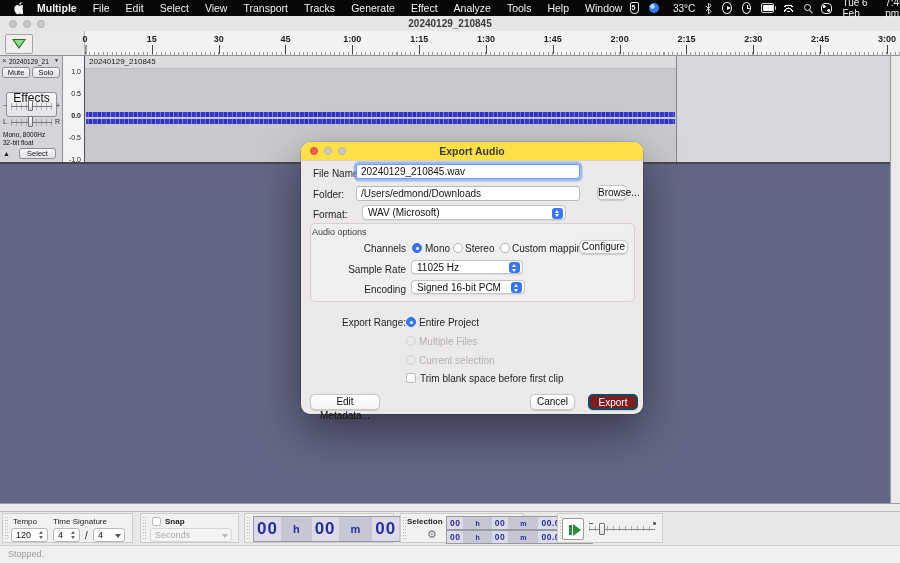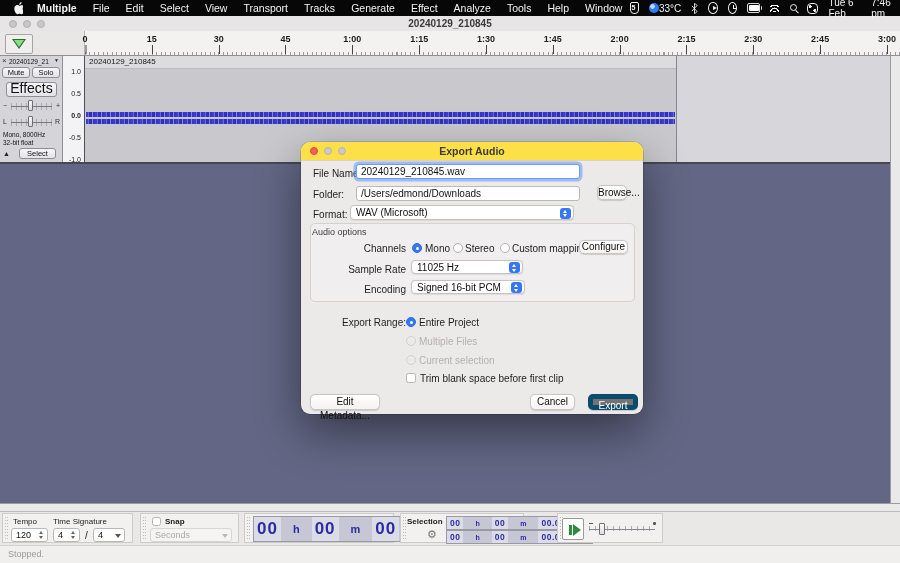--- a/index.html
+++ b/index.html
@@ -4,21 +4,21 @@
 <style>
   html,body{margin:0;padding:0;background:#222;}
   .screen{position:relative;width:900px;height:563px;background:#636785;font-family:"Liberation Sans",sans-serif;overflow:hidden;-webkit-font-smoothing:antialiased;}
   
   .menubar{position:absolute;top:0;left:0;right:0;height:16px;background:#070707;color:#f2f2f2;display:flex;align-items:center;font-size:10.5px;padding:0 8px;box-sizing:border-box;z-index:40;}
   .apple-icon{display:flex;align-items:center;margin:0 6px 0 4px;}
   .menu-items{display:flex;align-items:center;}
   .menu-item{padding:0 8px;white-space:nowrap;cursor:default;}
   span.menu-item:first-of-type{font-weight:700;}
   .menu-status{margin-left:auto;display:flex;align-items:center;gap:10px;font-size:10px;}
-  .st{display:inline-flex;align-items:center;gap:0;}
+  .st{display:inline-flex;align-items:center;gap:14px;}
   .shield{width:9px;height:10px;border:1px solid #eee;border-radius:2px 2px 4px 4px;font-size:7px;line-height:10px;text-align:center;font-weight:700;}
   .weather-dot{width:10px;height:10px;border-radius:50%;background:radial-gradient(circle at 35% 35%,#bcd8ff 0 2px,#2f7cf6 2.5px);}
   .play-circle{width:10px;height:10px;border:1px solid #eee;border-radius:50%;position:relative;}
   .play-circle::after{content:"";position:absolute;left:3.5px;top:2.5px;border-left:4px solid #eee;border-top:2.5px solid transparent;border-bottom:2.5px solid transparent;}
   .clock-ic{width:10px;height:10px;border:1px solid #eee;border-radius:50%;position:relative;}
   .clock-ic::after{content:"";position:absolute;left:4px;top:1.5px;width:1px;height:3.5px;background:#eee;}
   .clock-ic::before{content:"";position:absolute;left:4px;top:4.5px;width:3px;height:1px;background:#eee;}
   .battery{width:16px;height:8px;border:1px solid #ddd;border-radius:2px;position:relative;}
   .battery::before{content:"";position:absolute;left:1px;top:1px;bottom:1px;width:10px;background:#fff;border-radius:1px;}
   .battery::after{content:"";position:absolute;right:-3px;top:2px;width:1.5px;height:4px;background:#ddd;border-radius:0 1px 1px 0;}
@@ -43,21 +43,21 @@
   .tick::after{content:"";position:absolute;left:50%;top:11px;width:1px;height:9px;background:#444;}
   
   .track-row{position:absolute;left:0;top:56px;width:890px;height:106px;background:#d6d6da;border-bottom:2px solid #474752;box-sizing:content-box;z-index:4;}
   .track-panel{position:absolute;left:0;top:0;width:63px;height:106px;background:#d4d4d9;border-right:1px solid #8f8f99;box-sizing:border-box;font-size:7px;color:#111;}
   .tp-close{position:absolute;left:2px;top:0px;font-size:8px;color:#333;}
   .tp-name{position:absolute;left:9px;top:1.5px;font-size:6.5px;white-space:nowrap;}
   .tp-caret{position:absolute;right:3px;top:1px;font-size:5px;color:#222;}
   .tp-btn{position:absolute;background:linear-gradient(#f7f7f9,#e3e3e8);border:1px solid #8e8e98;border-radius:3px;font-size:7.5px;color:#111;text-align:center;box-sizing:border-box;}
   .btn-mute{left:2px;top:11px;width:28px;height:11px;line-height:9px;}
   .btn-solo{left:32px;top:11px;width:28px;height:11px;line-height:9px;}
-  .btn-effects{left:6px;top:26px;width:51px;height:15px;line-height:11px;font-size:14px;}
+  .btn-effects{left:6px;top:36px;width:51px;height:25px;line-height:11px;font-size:12px;}
   .slider-row{position:absolute;left:2px;width:59px;height:14px;}
   .sl-min{position:absolute;left:1px;top:3px;font-size:7px;color:#333;}
   .sl-max{position:absolute;right:1px;top:3px;font-size:7px;color:#333;}
   .sl-rail{position:absolute;left:9px;right:9px;top:7px;height:1px;background:#77777f;}
   .sl-ticks{position:absolute;left:9px;right:9px;top:4px;height:7px;background:repeating-linear-gradient(90deg,#9a9aa2 0 1px,transparent 1px 5px);opacity:.7;}
   .sl-thumb{position:absolute;left:26px;top:1px;width:5px;height:11px;background:linear-gradient(#fdfdfd,#d8d8dd);border:1px solid #6f6f78;border-radius:1px;box-sizing:border-box;}
   .tp-info{position:absolute;left:3px;top:75px;font-size:6.5px;line-height:8px;color:#111;}
   .tp-collapse{position:absolute;left:3px;top:94px;font-size:7px;color:#222;}
   .btn-select{left:19px;top:92px;width:37px;height:11px;line-height:9px;}
   .vruler{position:absolute;left:63px;top:0;width:22px;height:106px;background:#f3f3f5;border-right:1px solid #4f4f59;box-sizing:border-box;}
@@ -89,21 +89,21 @@
   .stepper::after{content:"";position:absolute;left:3px;top:6.5px;border-left:2.5px solid transparent;border-right:2.5px solid transparent;border-top:3px solid #fff;}
   .group{position:absolute;left:9px;top:81px;width:325px;height:79px;border:1px solid #d4d1d0;border-radius:5px;background:rgba(255,255,255,.22);box-sizing:border-box;}
   .group-lbl{position:absolute;left:11px;top:85px;font-size:9px;color:#3c3c3c;}
   .radio{position:absolute;width:10px;height:10px;border-radius:50%;background:#fff;border:1px solid #b6b4b3;box-sizing:border-box;}
   .radio.on{background:#3577f6;border-color:#2f6ce0;}
   .radio.on::after{content:"";position:absolute;left:2.5px;top:2.5px;width:3px;height:3px;border-radius:50%;background:#fff;}
   .radio.dis{background:#eceae9;border-color:#d2d0cf;}
   .olbl{position:absolute;font-size:10px;color:#1e1e1e;}
   .olbl.dis{color:#b3b1b0;}
   .checkbox{position:absolute;width:10px;height:10px;border-radius:2.5px;background:#fff;border:1px solid #b6b4b3;box-sizing:border-box;}
-  .btn-primary{background:#737373;border:5px solid #0c4a6e;color:#fff;}
+  .btn-primary{background:#7f1d1d;border:2px solid #0c4a6e;color:#fff;}
   
   .dock{position:absolute;left:0;top:511px;width:900px;height:34px;background:#e9e8e7;border-top:1px solid #bdbcbb;box-sizing:border-box;z-index:6;}
   .tb{position:absolute;top:1px;height:30px;background:#f2f1f0;border:1px solid #cccbca;box-sizing:border-box;}
   .tb::before{content:"";position:absolute;left:2px;top:3px;bottom:3px;width:4px;background:repeating-linear-gradient(#bcbbba 0 1px,transparent 1px 3px) 0 0/1px 100% no-repeat,repeating-linear-gradient(#bcbbba 0 1px,transparent 1px 3px) 2px 0/1px 100% no-repeat;}
   .tb-lbl{position:absolute;font-size:8px;color:#222;}
   .spin{position:absolute;height:14px;background:#fff;border:1px solid #b9b8b7;border-radius:3px;font-size:9px;color:#111;line-height:12px;padding:0 12px 0 4px;box-sizing:border-box;}
   .spin-arrows{position:absolute;right:2px;top:2px;width:7px;height:9px;}
   .spin-arrows::before{content:"";position:absolute;left:1px;top:0;border-left:2.5px solid transparent;border-right:2.5px solid transparent;border-bottom:3px solid #666;}
   .spin-arrows::after{content:"";position:absolute;left:1px;top:5px;border-left:2.5px solid transparent;border-right:2.5px solid transparent;border-top:3px solid #666;}
   .mini-select{position:absolute;height:14px;background:#fff;border:1px solid #b9b8b7;border-radius:3px;font-size:9px;color:#111;line-height:12px;padding:0 14px 0 4px;box-sizing:border-box;}
@@ -272,21 +272,21 @@
     </div>
 
     <span class="lbl" style="left:12px;top:26px">File Name:</span>
     <input class="fld fld-focus" style="left: 55px; top: 22px; width: 224px;" readonly="" value="20240129_210845.wav">
 
     <span class="lbl" style="left:12px;top:47px">Folder:</span>
     <input class="fld" style="left: 55px; top: 44px; width: 224px;" readonly="" value="/Users/edmond/Downloads">
     <span class="btn" style="left:296px;top:43px;width:30px;height:15px;line-height:13px">Browse...</span>
 
     <span class="lbl" style="left:12px;top:67px">Format:</span>
-    <span class="select" style="left:49px;top:63px;width:224px"><span>WAV (Microsoft)</span><span class="stepper"></span></span>
+    <span class="select" style="left:61px;top:63px;width:204px"><span>WAV (Microsoft)</span><span class="stepper"></span></span>
 
     <div class="group"></div>
     <span class="group-lbl">Audio options</span>
 
     <span class="rlbl" style="top:101px">Channels</span>
     <span class="radio on" style="left:111px;top:101px"></span>
     <span class="olbl" style="left:124px;top:101px">Mono</span>
     <span class="radio" style="left:152px;top:101px"></span>
     <span class="olbl" style="left:164px;top:101px">Stereo</span>
     <span class="radio" style="left:199px;top:101px"></span>

